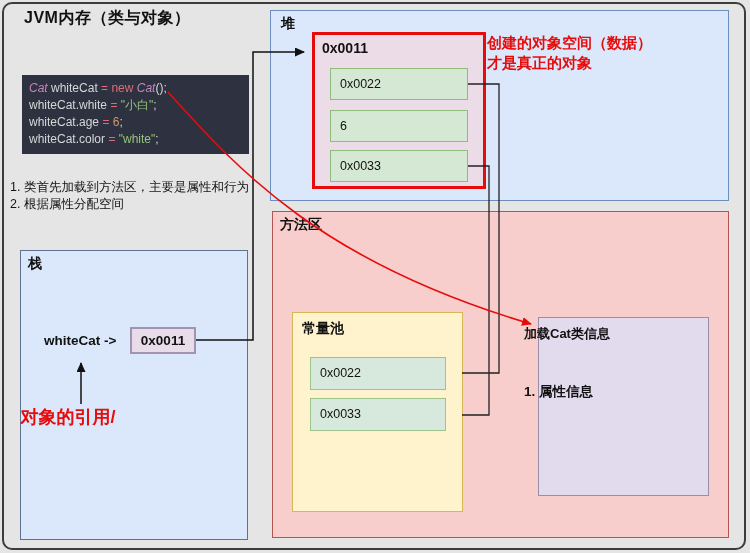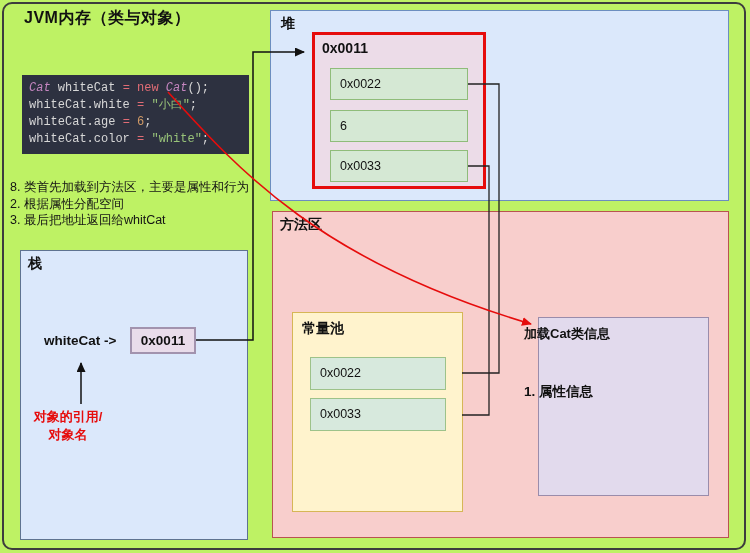--- a/index.html
+++ b/index.html
@@ -1,28 +1,28 @@
 <!DOCTYPE html>
 <html><head>
 <meta charset="utf-8">
 <style>
   html,body{margin:0;padding:0;background:#ffffff;}
   #canvas{
-    position:relative;width:750px;height:553px;background:#bef264;overflow:hidden;
+    position:relative;width:750px;height:553px;background:#e5e5e5;overflow:hidden;
     font-family:"Liberation Sans", sans-serif;color:#111;
   }
   .abs{position:absolute;box-sizing:border-box;}
   
   #outer-border{left:2px;top:2px;width:744px;height:548px;border:2px solid #3d3d3d;border-radius:10px;}
   
   #page-title{left:24px;top:8px;font-size:16px;font-weight:bold;letter-spacing:0.5px;}
   
   #code-block{
     left:22px;top:75px;width:227px;height:79px;background:#2d3140;
-    padding:5px 0 5px 7px;font-family:Liberation Mono, monospace;
+    padding:5px 0 5px 7px;font-family:Liberation Sans, sans-serif;
     font-size:12px;line-height:17px;
   }
   .code-line{white-space:pre;}
   .tok-cls{color:#c586c0;font-style:italic;}
   .tok-plain{color:#d7d7d7;}
   .tok-op{color:#e06c75;}
   .tok-kw{color:#e06c75;}
   .tok-str{color:#98c379;}
   .tok-num{color:#d19a66;}
   
@@ -30,21 +30,21 @@
   
   .region-label{font-weight:bold;font-size:14px;}
   #stack-region{left:20px;top:250px;width:228px;height:290px;background:#dbe8fb;border:1.5px solid #5f7390;}
   #stack-label{left:28px;top:255px;}
   #stack-ref-label{left:44px;top:333px;font-size:13.5px;font-weight:bold;}
   #stack-address-box{
     left:130px;top:327px;width:66px;height:27px;background:#e9dcea;border:2px solid #a293ae;
     font-size:13.5px;font-weight:bold;text-align:center;line-height:23px;
   }
   .red-note{color:#e60c0c;font-weight:bold;}
-  #stack-annotation{left:18px;top:408px;width:100px;text-align:center;font-size:13px;line-height:18px;}
+  #stack-annotation{left:18px;top:408px;width:100px;text-align:center;font-size:18px;line-height:18px;}
   
   #heap-region{left:270px;top:10px;width:459px;height:191px;background:#dbe8fb;border:1.5px solid #6c8ebf;}
   #heap-label{left:281px;top:15px;}
   #heap-object-box{left:312px;top:32px;width:174px;height:157px;background:#ecdce8;border:3px solid #e60c0c;}
   #heap-object-address{left:322px;top:40px;font-size:14px;font-weight:bold;}
   .field-box{
     left:330px;width:138px;height:32px;background:#d5e8d4;border:1px solid #8fbc7a;
     font-size:12.5px;line-height:30px;padding-left:9px;
   }
   #heap-field-0{top:68px;} #heap-field-1{top:110px;} #heap-field-2{top:150px;}
@@ -75,41 +75,43 @@
   <div id="page-title" class="abs">JVM内存（类与对象）</div>
 
   <div id="code-block" class="abs">
     <div class="code-line"><span class="tok-cls">Cat</span><span class="tok-plain"> whiteCat </span><span class="tok-op">=</span><span class="tok-plain"> </span><span class="tok-kw">new</span><span class="tok-plain"> </span><span class="tok-cls">Cat</span><span class="tok-plain">();</span></div>
     <div class="code-line"><span class="tok-plain">whiteCat.white </span><span class="tok-op">=</span><span class="tok-plain"> </span><span class="tok-str">"小白"</span><span class="tok-plain">;</span></div>
     <div class="code-line"><span class="tok-plain">whiteCat.age </span><span class="tok-op">=</span><span class="tok-plain"> </span><span class="tok-num">6</span><span class="tok-plain">;</span></div>
     <div class="code-line"><span class="tok-plain">whiteCat.color </span><span class="tok-op">=</span><span class="tok-plain"> </span><span class="tok-str">"white"</span><span class="tok-plain">;</span></div>
   </div>
 
   <div id="notes" class="abs">
-    <div>8. 类首先加载到方法区，主要是属性和行为</div>
+    <div>1. 类首先加载到方法区，主要是属性和行为</div>
     <div>2. 根据属性分配空间</div>
-    <div>3. 最后把地址返回给whitCat</div>
   </div>
 
   <div id="stack-region" class="abs"></div>
   <div id="stack-label" class="abs region-label">栈</div>
   <div id="stack-ref-label" class="abs">whiteCat -&gt;</div>
   <div id="stack-address-box" class="abs">0x0011</div>
   <div id="stack-annotation" class="abs red-note">
     <div>对象的引用/</div>
-    <div>对象名</div>
   </div>
 
   <div id="heap-region" class="abs"></div>
   <div id="heap-label" class="abs region-label">堆</div>
   <div id="heap-object-box" class="abs"></div>
   <div id="heap-object-address" class="abs">0x0011</div>
   <div id="heap-field-0" class="abs field-box">0x0022</div>
   <div id="heap-field-1" class="abs field-box">6</div>
   <div id="heap-field-2" class="abs field-box">0x0033</div>
+  <div id="heap-annotation" class="abs red-note">
+    <div>创建的对象空间（数据）</div>
+    <div>才是真正的对象</div>
+  </div>
 
   <div id="method-area-region" class="abs"></div>
   <div id="method-area-label" class="abs region-label">方法区</div>
 
   <div id="constant-pool-box" class="abs"></div>
   <div id="constant-pool-label" class="abs region-label">常量池</div>
   <div id="pool-entry-0" class="abs pool-box">0x0022</div>
   <div id="pool-entry-1" class="abs pool-box">0x0033</div>
 
   <div id="class-info-box" class="abs"></div>

